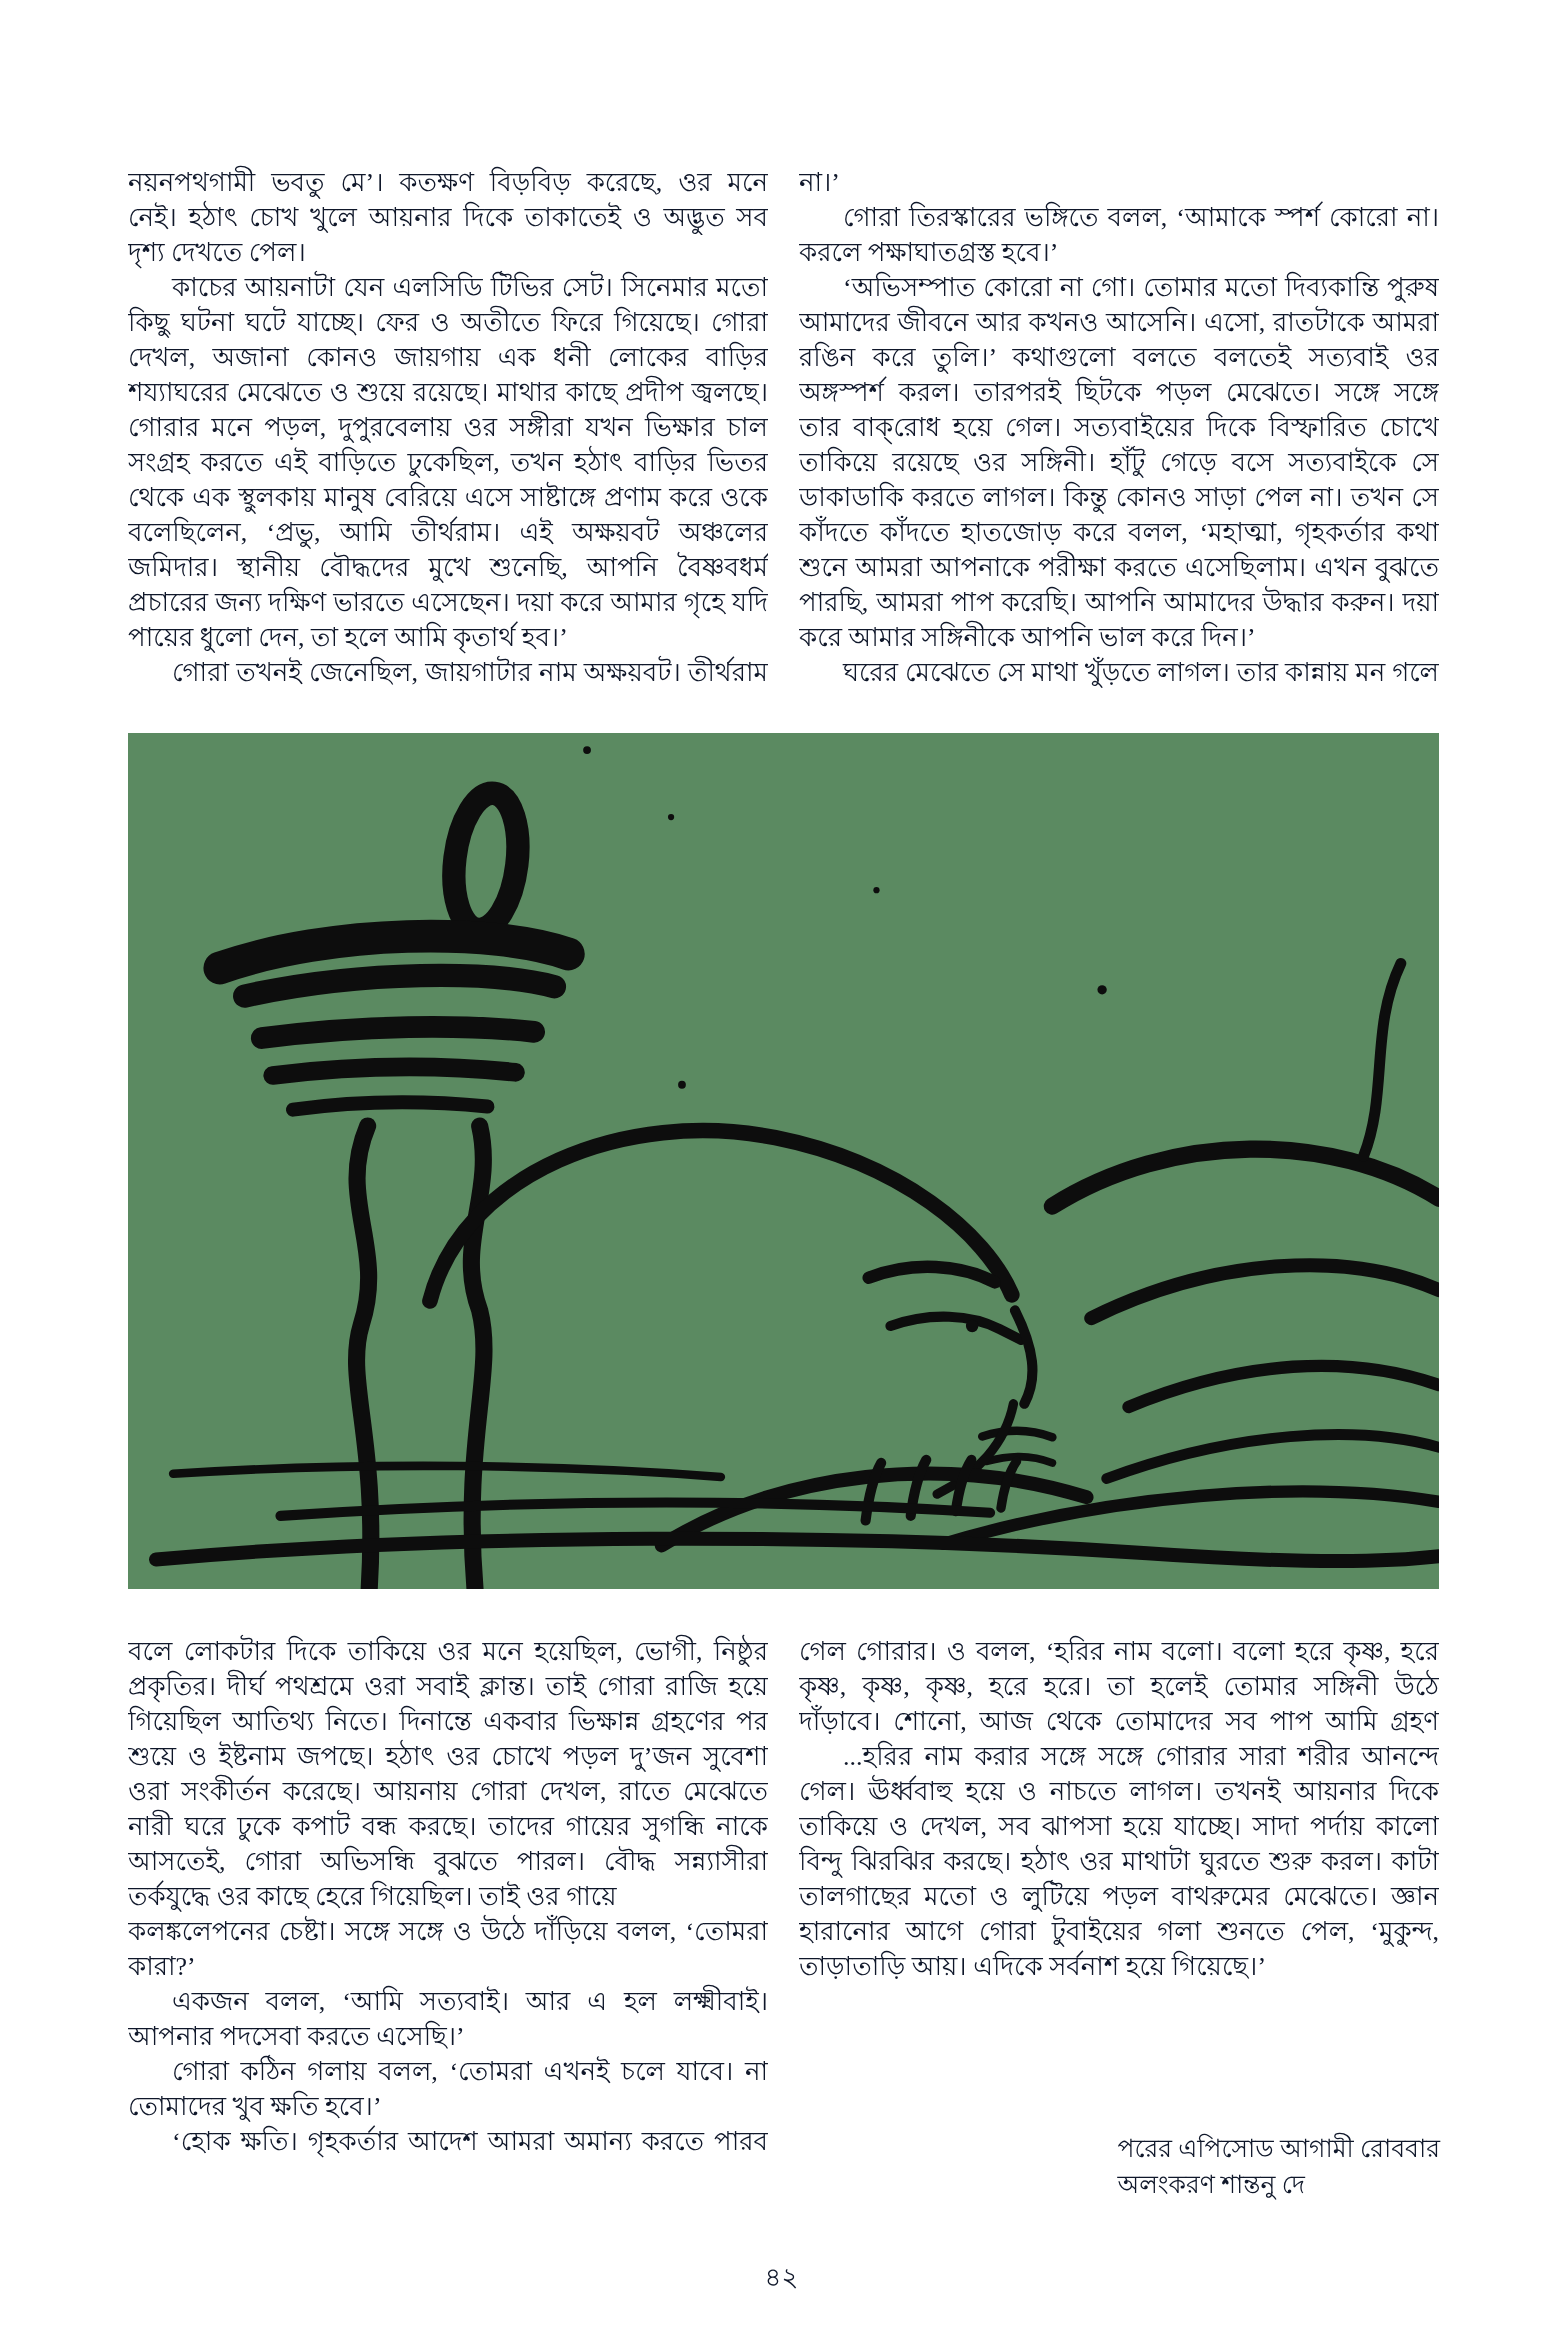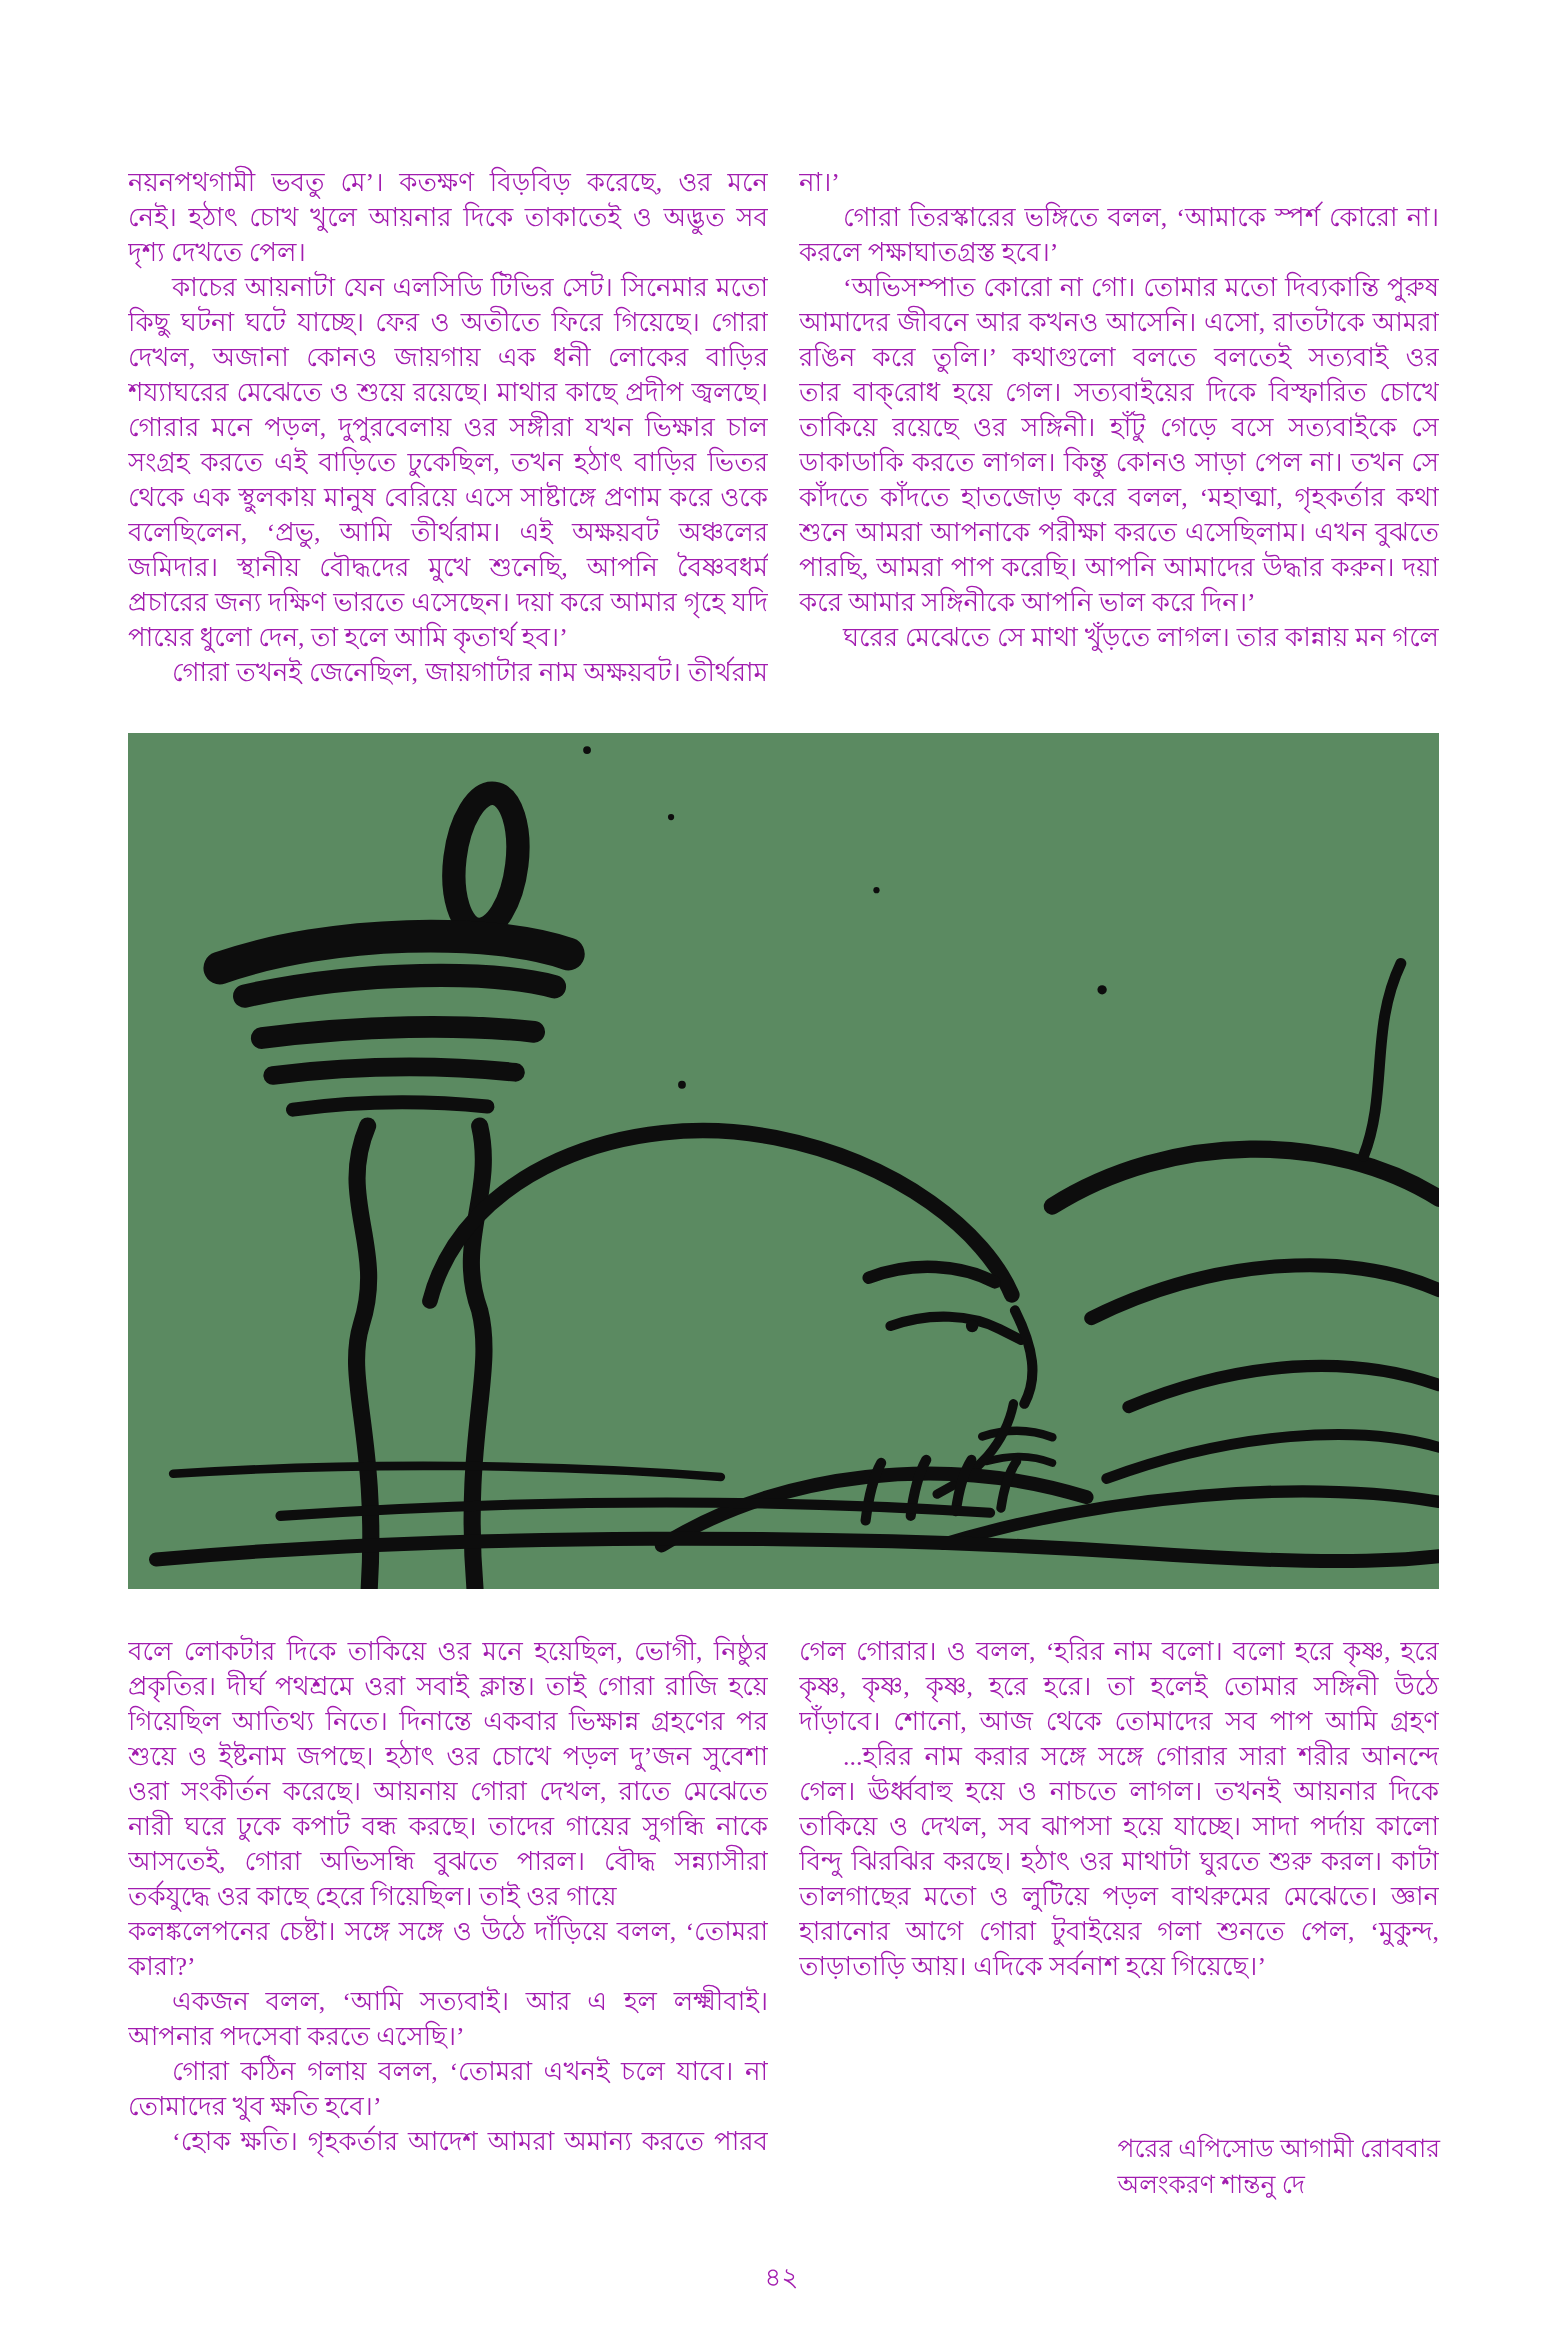--- a/index.html
+++ b/index.html
@@ -2,21 +2,21 @@
 <html style="font-size:12.5px"><head>
 <meta charset="utf-8">
 <style>
   html,body{margin:0;padding:0;background:#e8e8e8;}
   .page{
     position:relative;
     width:1563px;height:2342px;
     margin:0 auto;
     background:#ffffff;
     font-family:"Liberation Serif","DejaVu Serif",serif;
-    color:#a21caf;
+    color:#0f172a;
   }
   .text-block{
     position:absolute;
     left:128px;width:1311px;
     display:grid;
     grid-template-columns:1fr 1fr;
     column-gap:31px;
   }
   .top-text{top:165px;}
   .bottom-text{top:1634px;}
@@ -72,20 +72,21 @@
         <div class="line end">পায়ের ধুলো দেন, তা হলে আমি কৃতার্থ হব।’</div>
         <div class="line indent">গোরা তখনই জেনেছিল, জায়গাটার নাম অক্ষয়বট। তীর্থরাম</div>
       </div>
     <div class="col">
         <div class="line end">না।’</div>
         <div class="line indent">গোরা তিরস্কারের ভঙ্গিতে বলল, ‘আমাকে স্পর্শ কোরো না।</div>
         <div class="line end">করলে পক্ষাঘাতগ্রস্ত হবে।’</div>
         <div class="line indent">‘অভিসম্পাত কোরো না গো। তোমার মতো দিব্যকান্তি পুরুষ</div>
         <div class="line">আমাদের জীবনে আর কখনও আসেনি। এসো, রাতটাকে আমরা</div>
         <div class="line">রঙিন করে তুলি।’ কথাগুলো বলতে বলতেই সত্যবাই ওর</div>
+        <div class="line">অঙ্গস্পর্শ করল। তারপরই ছিটকে পড়ল মেঝেতে। সঙ্গে সঙ্গে</div>
         <div class="line">তার বাক্‌রোধ হয়ে গেল। সত্যবাইয়ের দিকে বিস্ফারিত চোখে</div>
         <div class="line">তাকিয়ে রয়েছে ওর সঙ্গিনী। হাঁটু গেড়ে বসে সত্যবাইকে সে</div>
         <div class="line">ডাকাডাকি করতে লাগল। কিন্তু কোনও সাড়া পেল না। তখন সে</div>
         <div class="line">কাঁদতে কাঁদতে হাতজোড় করে বলল, ‘মহাত্মা, গৃহকর্তার কথা</div>
         <div class="line">শুনে আমরা আপনাকে পরীক্ষা করতে এসেছিলাম। এখন বুঝতে</div>
         <div class="line">পারছি, আমরা পাপ করেছি। আপনি আমাদের উদ্ধার করুন। দয়া</div>
         <div class="line end">করে আমার সঙ্গিনীকে আপনি ভাল করে দিন।’</div>
         <div class="line indent">ঘরের মেঝেতে সে মাথা খুঁড়তে লাগল। তার কান্নায় মন গলে</div>
       </div>
   </div>

